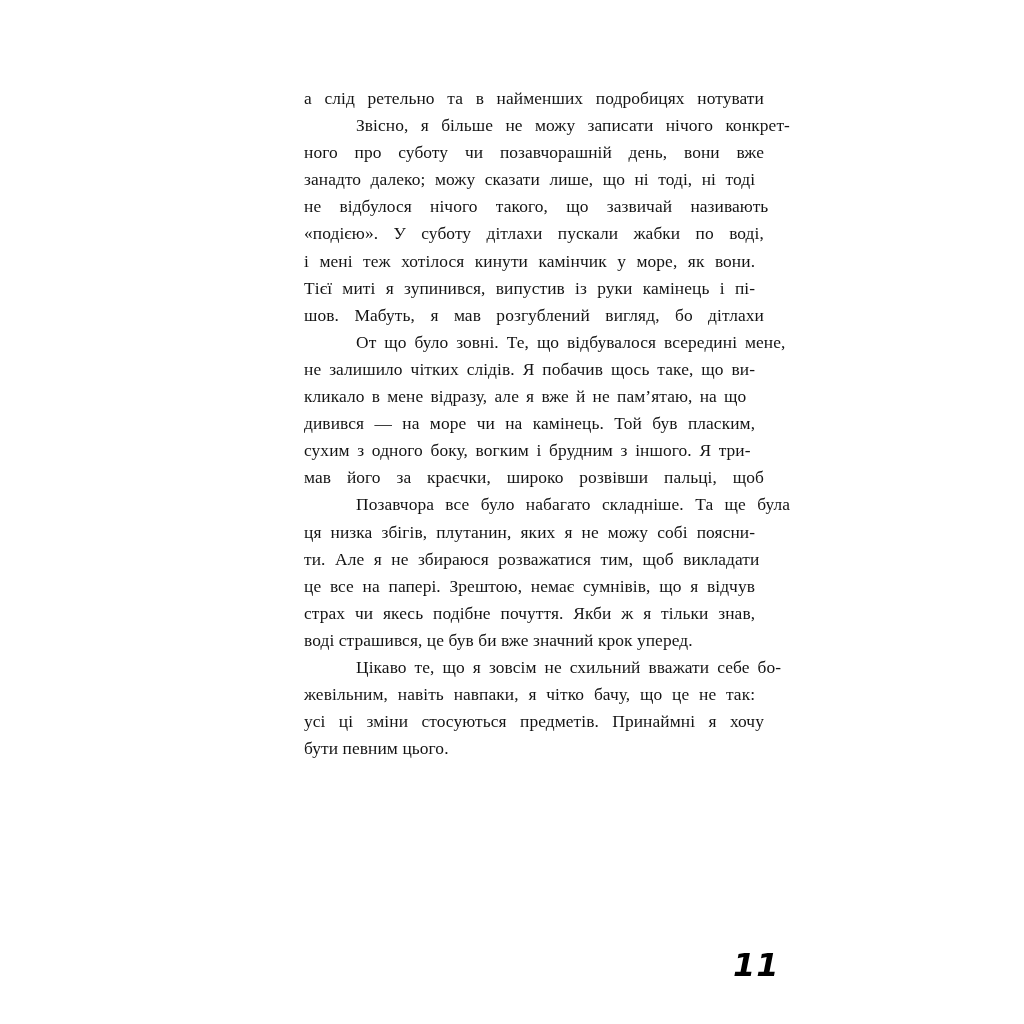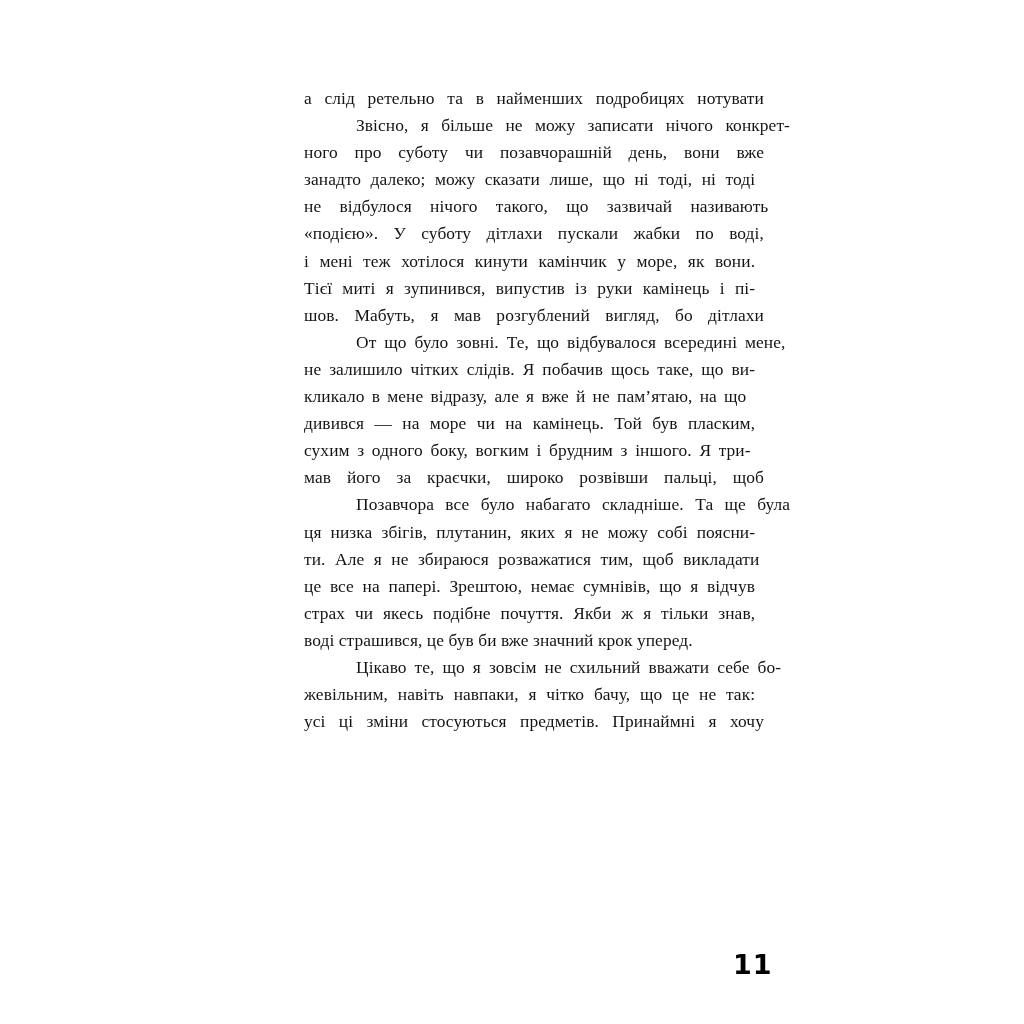--- a/index.html
+++ b/index.html
@@ -63,25 +63,26 @@
     width: 1024px;
     text-align: center;
     padding-right: 0;
   }
   #page-number .num {
     position: absolute;
     left: 733px;
     top: 0;
     font-family: "DejaVu Sans", "Liberation Sans", sans-serif;
     font-weight: 700;
-    font-size: 27px;
+    font-size: 32px;
     line-height: 30px;
     color: #000000;
     letter-spacing: 1px;
     font-feature-settings: "lnum";
+    font-style: italic;
   }
 </style>
 </head>
 <body>
 
 <div id="page">
 
   <div id="text-column">
 
     <p class="para">
@@ -114,20 +115,21 @@
       <span class="line">ти.<span style="display: inline-block; width: 9.48242px;"></span>Але<span style="display: inline-block; width: 9.48242px;"></span>я<span style="display: inline-block; width: 9.48242px;"></span>не<span style="display: inline-block; width: 9.48242px;"></span>збираюся<span style="display: inline-block; width: 9.48242px;"></span>розважатися<span style="display: inline-block; width: 9.48242px;"></span>тим,<span style="display: inline-block; width: 9.48242px;"></span>щоб<span style="display: inline-block; width: 9.48242px;"></span>викладати</span>
       <span class="line">це<span style="display: inline-block; width: 8.70139px;"></span>все<span style="display: inline-block; width: 8.70139px;"></span>на<span style="display: inline-block; width: 8.70139px;"></span>папері.<span style="display: inline-block; width: 8.70139px;"></span>Зрештою,<span style="display: inline-block; width: 8.70139px;"></span>немає<span style="display: inline-block; width: 8.70139px;"></span>сумнівів,<span style="display: inline-block; width: 8.70139px;"></span>що<span style="display: inline-block; width: 8.70139px;"></span>я<span style="display: inline-block; width: 8.70139px;"></span>відчув</span>
       <span class="line">страх<span style="display: inline-block; width: 9.81597px;"></span>чи<span style="display: inline-block; width: 9.81597px;"></span>якесь<span style="display: inline-block; width: 9.81597px;"></span>подібне<span style="display: inline-block; width: 9.81597px;"></span>почуття.<span style="display: inline-block; width: 9.81597px;"></span>Якби<span style="display: inline-block; width: 9.81597px;"></span>ж<span style="display: inline-block; width: 9.81597px;"></span>я<span style="display: inline-block; width: 9.81597px;"></span>тільки<span style="display: inline-block; width: 9.81597px;"></span>знав,</span>
       <span class="line last">воді страшився, це був би вже значний крок уперед.</span>
     </p>
 
     <p class="para">
       <span class="line first"><span style="display: inline-block; width: 26px;"></span>Цікаво<span style="display: inline-block; width: 8px;"></span>те,<span style="display: inline-block; width: 8px;"></span>що<span style="display: inline-block; width: 8px;"></span>я<span style="display: inline-block; width: 8px;"></span>зовсім<span style="display: inline-block; width: 8px;"></span>не<span style="display: inline-block; width: 8px;"></span>схильний<span style="display: inline-block; width: 8px;"></span>вважати<span style="display: inline-block; width: 8px;"></span>себе<span style="display: inline-block; width: 8px;"></span>бо-</span>
       <span class="line">жевільним,<span style="display: inline-block; width: 9.75174px;"></span>навіть<span style="display: inline-block; width: 9.75174px;"></span>навпаки,<span style="display: inline-block; width: 9.75174px;"></span>я<span style="display: inline-block; width: 9.75174px;"></span>чітко<span style="display: inline-block; width: 9.75174px;"></span>бачу,<span style="display: inline-block; width: 9.75174px;"></span>що<span style="display: inline-block; width: 9.75174px;"></span>це<span style="display: inline-block; width: 9.75174px;"></span>не<span style="display: inline-block; width: 9.75174px;"></span>так:</span>
       <span class="line">усі<span style="display: inline-block; width: 13.3482px;"></span>ці<span style="display: inline-block; width: 13.3482px;"></span>зміни<span style="display: inline-block; width: 13.3482px;"></span>стосуються<span style="display: inline-block; width: 13.3482px;"></span>предметів.<span style="display: inline-block; width: 13.3482px;"></span>Принаймні<span style="display: inline-block; width: 13.3482px;"></span>я<span style="display: inline-block; width: 13.3482px;"></span>хочу</span>
+      <span class="line last">бути певним цього.</span>
     </p>
 
   </div>
 
   <div id="page-number">
     <span class="num">11</span>
   </div>
 
 </div>
 

